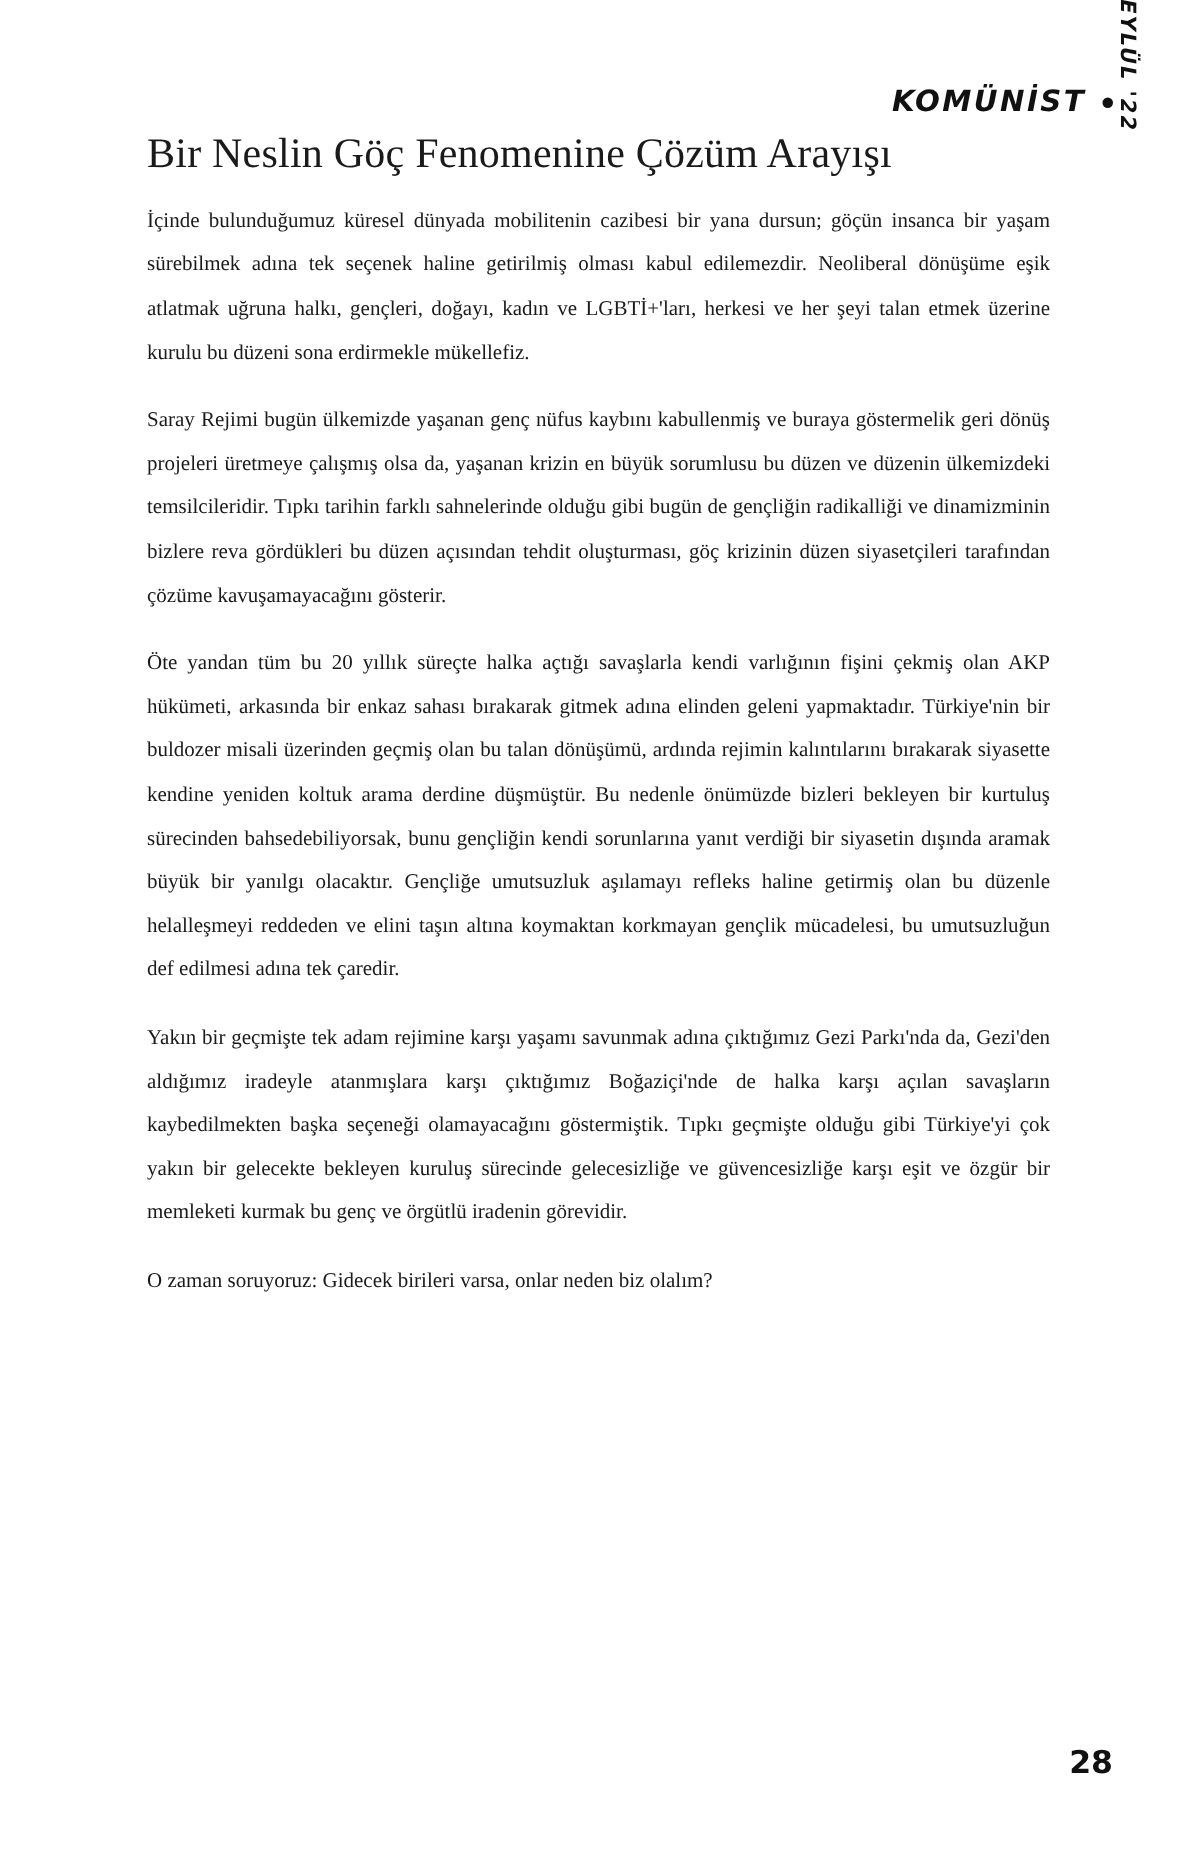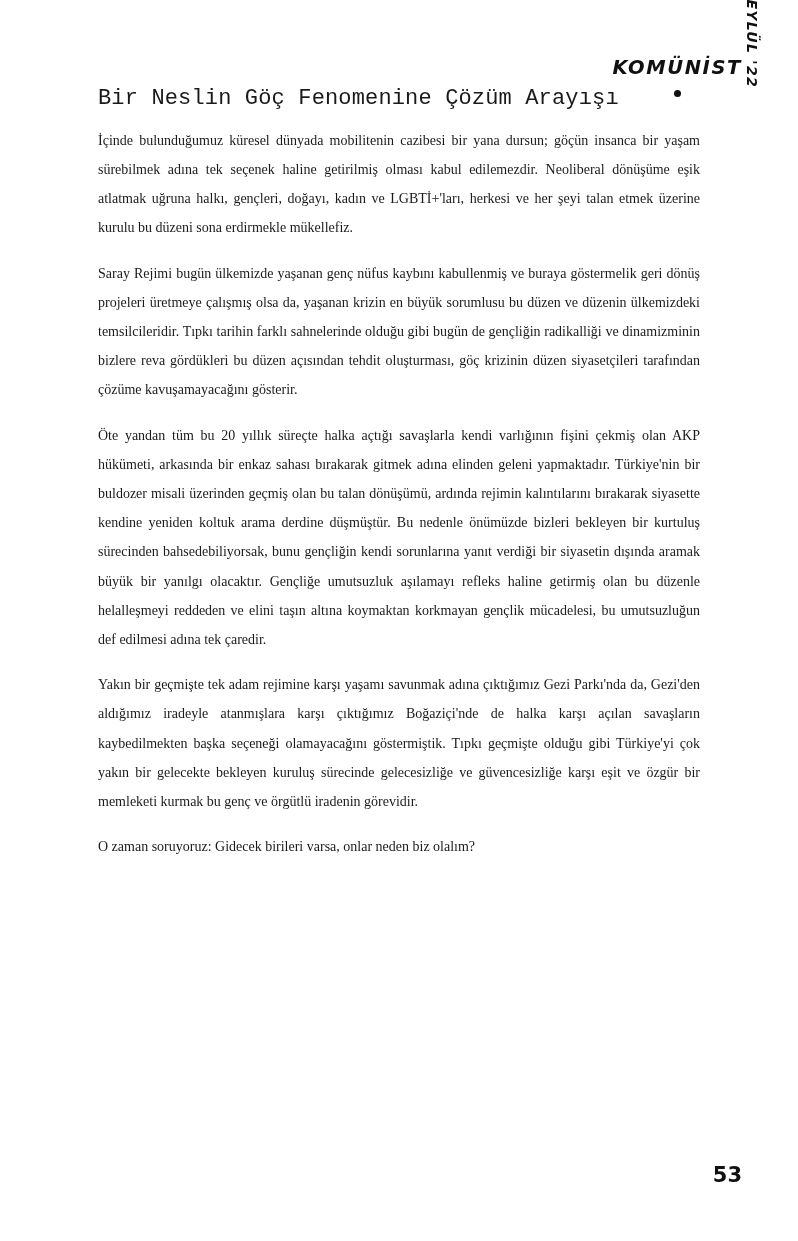--- a/index.html
+++ b/index.html
@@ -19,21 +19,20 @@
   }
 
   
   .running-head {
     position: absolute;
     top: 58px;
     right: 56px;
     display: flex;
     align-items: center;
     gap: 11px;
-    flex-direction: column;
   }
 
   .masthead {
     font-family: "DejaVu Sans", "Liberation Sans", sans-serif;
     font-weight: bold;
     font-style: italic;
     font-size: 19.5px;
     letter-spacing: 1.6px;
     color: #111111;
     line-height: 1;
@@ -68,23 +67,23 @@
 
   
   .column {
     position: absolute;
     left: 98px;
     top: 86px;
     width: 602px;
   }
 
   .article-title {
-    font-family: Liberation Mono, monospace;
+    font-family: Liberation Serif, serif;
     font-weight: normal;
-    font-size: 22px;
+    font-size: 28px;
     line-height: 1.22;
     color: #1a1a1a;
     margin: 0 0 13px 0;
     letter-spacing: 0.15px;
   }
 
   .para {
     font-family: "Liberation Serif", "DejaVu Serif", serif;
     font-size: 14px;
     line-height: 29.2px;
@@ -132,15 +131,15 @@
     <p class="para">Saray Rejimi bugün ülkemizde yaşanan genç nüfus kaybını kabullenmiş ve buraya göstermelik geri dönüş projeleri üretmeye çalışmış olsa da, yaşanan krizin en büyük sorumlusu bu düzen ve düzenin ülkemizdeki temsilcileridir. Tıpkı tarihin farklı sahnelerinde olduğu gibi bugün de gençliğin radikalliği ve dinamizminin bizlere reva gördükleri bu düzen açısından tehdit oluşturması, göç krizinin düzen siyasetçileri tarafından çözüme kavuşamayacağını gösterir.</p>
 
     <p class="para">Öte yandan tüm bu 20 yıllık süreçte halka açtığı savaşlarla kendi varlığının fişini çekmiş olan AKP hükümeti, arkasında bir enkaz sahası bırakarak gitmek adına elinden geleni yapmaktadır. Türkiye'nin bir buldozer misali üzerinden geçmiş olan bu talan dönüşümü, ardında rejimin kalıntılarını bırakarak siyasette kendine yeniden koltuk arama derdine düşmüştür. Bu nedenle önümüzde bizleri bekleyen bir kurtuluş sürecinden bahsedebiliyorsak, bunu gençliğin kendi sorunlarına yanıt verdiği bir siyasetin dışında aramak büyük bir yanılgı olacaktır. Gençliğe umutsuzluk aşılamayı refleks haline getirmiş olan bu düzenle helalleşmeyi reddeden ve elini taşın altına koymaktan korkmayan gençlik mücadelesi, bu umutsuzluğun def edilmesi adına tek çaredir.</p>
 
     <p class="para">Yakın bir geçmişte tek adam rejimine karşı yaşamı savunmak adına çıktığımız Gezi Parkı'nda da, Gezi'den aldığımız iradeyle atanmışlara karşı çıktığımız Boğaziçi'nde de halka karşı açılan savaşların kaybedilmekten başka seçeneği olamayacağını göstermiştik. Tıpkı geçmişte olduğu gibi Türkiye'yi çok yakın bir gelecekte bekleyen kuruluş sürecinde gelecesizliğe ve güvencesizliğe karşı eşit ve özgür bir memleketi kurmak bu genç ve örgütlü iradenin görevidir.</p>
 
     <p class="para">O zaman soruyoruz: Gidecek birileri varsa, onlar neden biz olalım?</p>
 
   </div>
 
-  <div class="folio">53</div>
+  <div class="folio">28</div>
 
 </div>
 
 </body></html>

